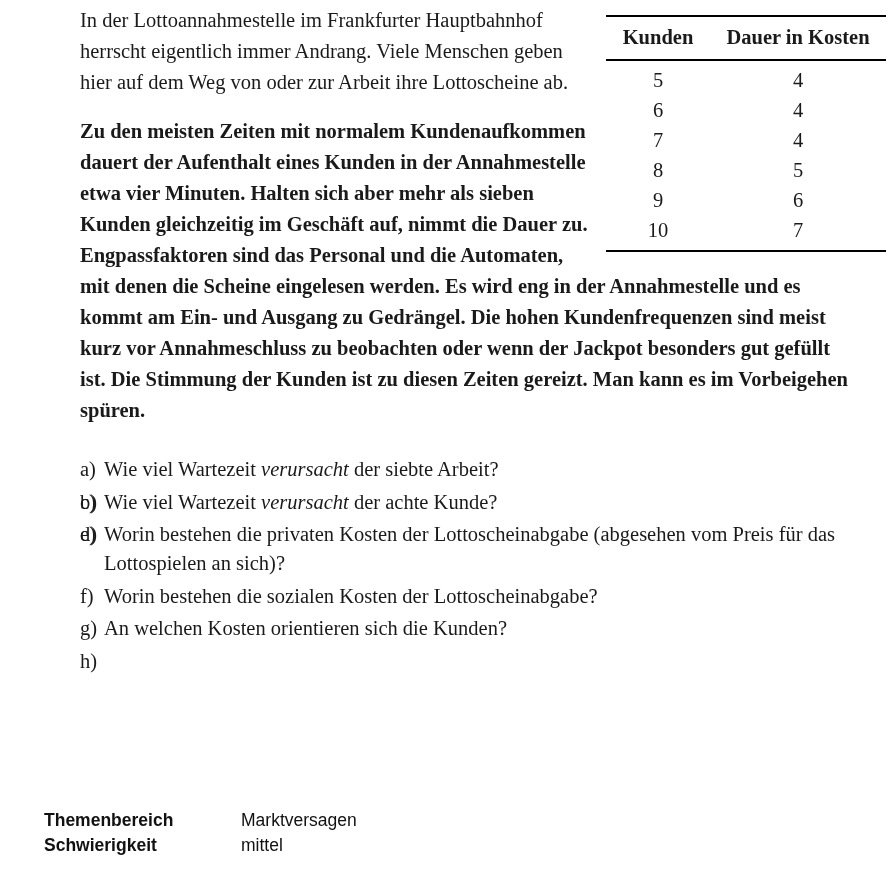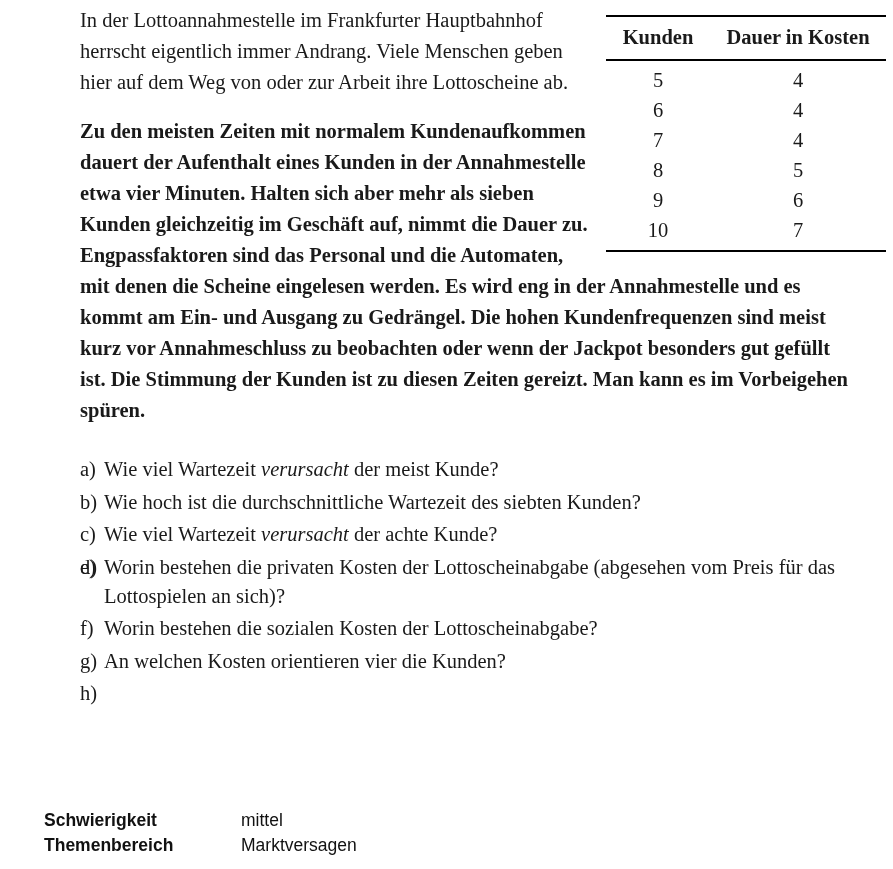--- a/index.html
+++ b/index.html
@@ -160,49 +160,49 @@
     </table>
   </div>
 
   <div class="body-text">
     <p class="para">In der Lottoannahmestelle im Frankfurter Hauptbahnhof herrscht eigentlich immer Andrang. Viele Menschen geben hier auf dem Weg von oder zur Arbeit ihre Lottoscheine ab.</p>
     <p class="para">Zu den meisten Zeiten mit normalem Kundenaufkommen dauert der Aufenthalt eines Kunden in der Annahmestelle etwa vier Minuten. Halten sich aber mehr als sieben Kunden gleichzeitig im Geschäft auf, nimmt die Dauer zu. Engpassfaktoren sind das Personal und die Automaten, mit denen die Scheine eingelesen werden. Es wird eng in der Annahmestelle und es kommt am Ein- und Ausgang zu Gedrängel. Die hohen Kundenfrequenzen sind meist kurz vor Annahmeschluss zu beobachten oder wenn der Jackpot besonders gut gefüllt ist. Die Stimmung der Kunden ist zu diesen Zeiten gereizt. Man kann es im Vorbeigehen spüren.</p>
   </div>
 
   <ol class="question-list">
     <li>
-      <span class="marker">a)</span><span>Wie viel Wartezeit </span><em>verursacht</em><span> der meist Kunde?</span>
-    </li>
-    <li>
-      <span class="marker">b)</span><span>Wie hoch ist die durchschnittliche Wartezeit des siebten Kunden?</span>
+      <span class="marker">a)</span><span>Wie viel Wartezeit </span><em>verursacht</em><span> der siebte Arbeit?</span>
+    </li>
+    <li>
+      <span class="marker">b)</span>
     </li>
     <li>
       <span class="marker">c)</span><span>Wie viel Wartezeit </span><em>verursacht</em><span> der achte Kunde?</span>
     </li>
     <li>
       <span class="marker">d)</span>
     </li>
     <li>
       <span class="marker">e)</span><span>Worin bestehen die privaten Kosten der Lottoscheinabgabe (abgesehen vom Preis für das Lottospielen an sich)?</span>
     </li>
     <li>
       <span class="marker">f)</span><span>Worin bestehen die sozialen Kosten der Lottoscheinabgabe?</span>
     </li>
     <li>
-      <span class="marker">g)</span><span>An welchen Kosten orientieren vier die Kunden?</span>
+      <span class="marker">g)</span><span>An welchen Kosten orientieren sich die Kunden?</span>
     </li>
     <li>
       <span class="marker">h)</span>
     </li>
   </ol>
 
   <div class="meta-block">
+    <div class="meta-row">
+      <span class="meta-label">Themenbereich</span>
+      <span class="meta-value">Marktversagen</span>
+    </div>
     <div class="meta-row">
       <span class="meta-label">Schwierigkeit</span>
       <span class="meta-value">mittel</span>
     </div>
-    <div class="meta-row">
-      <span class="meta-label">Themenbereich</span>
-      <span class="meta-value">Marktversagen</span>
-    </div>
   </div>
 
 </div>
 
 </body></html>

